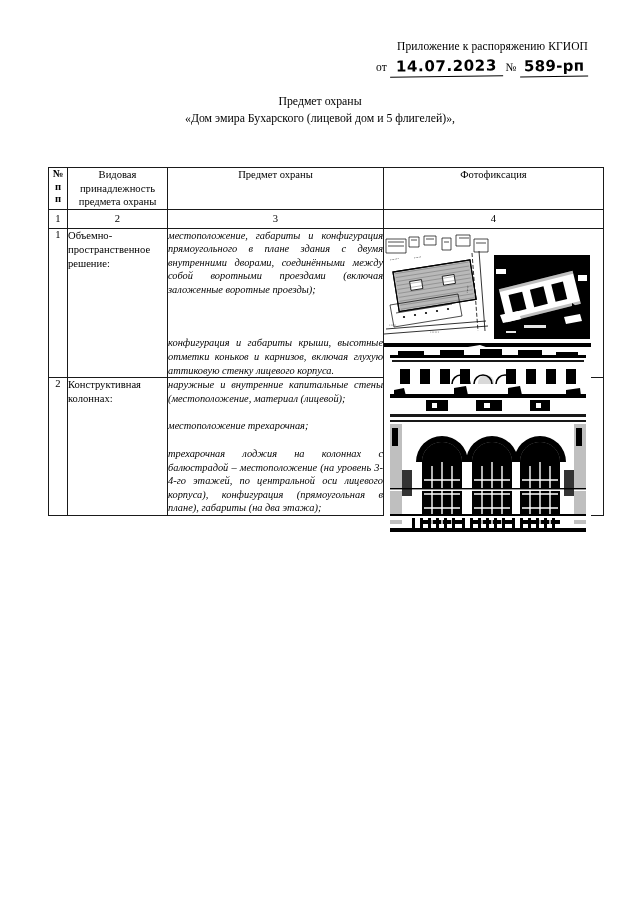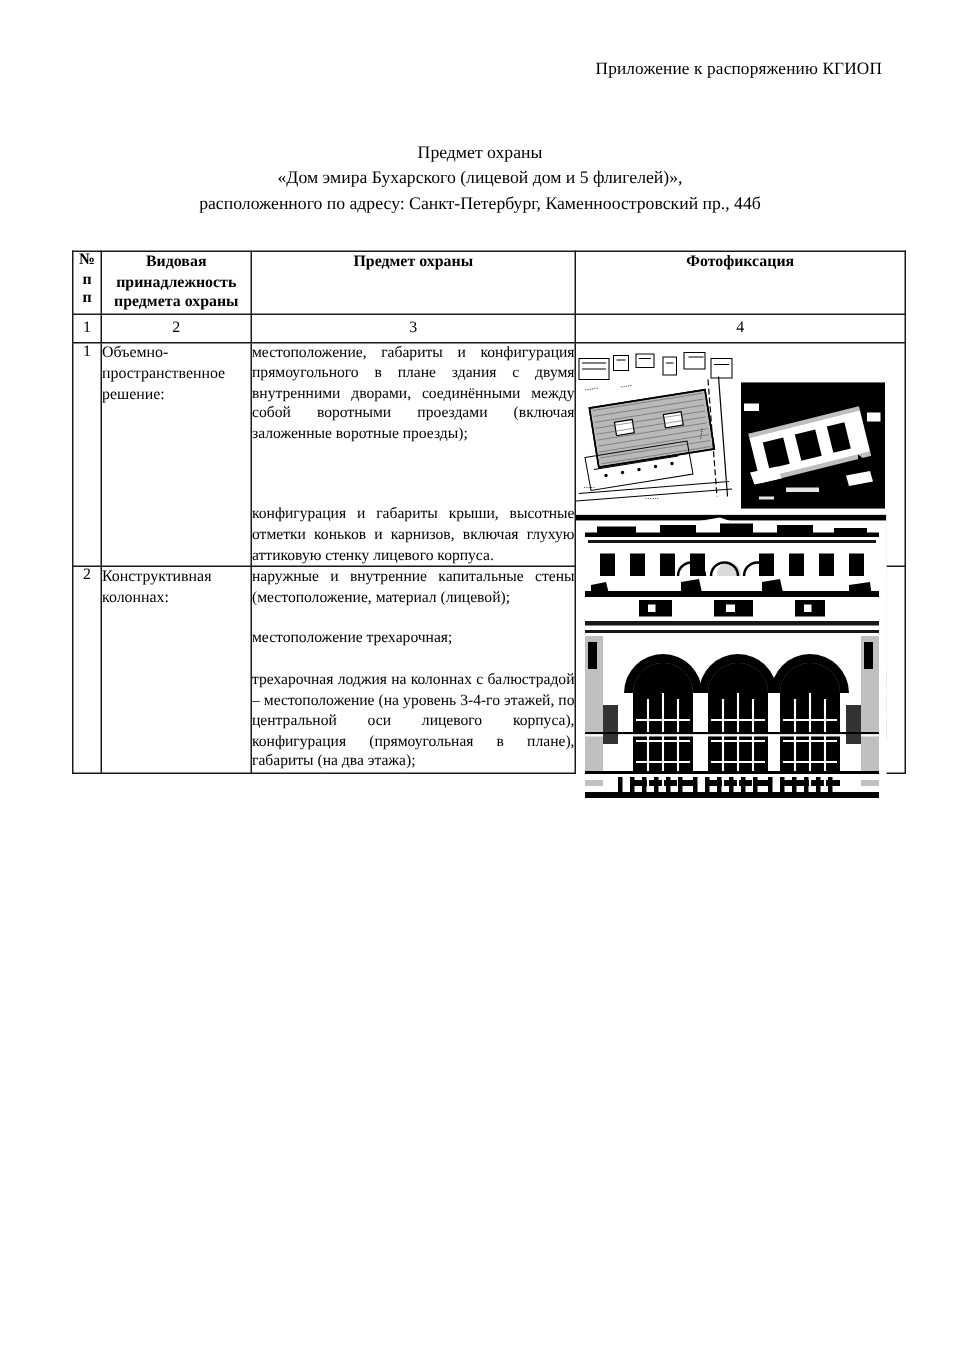--- a/index.html
+++ b/index.html
@@ -93,21 +93,21 @@
   .c-num   { width: 19px; }
   .c-kind  { width: 100px; }
   .c-subj  { width: 216px; }
   .c-photo { width: 220px; }
 
   .head-cell {
     text-align: center;
     font-size: 10.6px;
     line-height: 13.5px;
     padding: 9px 4px 9px 4px;
-    font-weight: bold;
+    font-weight: normal;
     vertical-align: middle;
   }
   .head-num {
     font-size: 10.6px;
     line-height: 12.5px;
     text-align: center;
     padding: 6px 1px;
     vertical-align: top;
   }
   .numrow td {
@@ -133,20 +133,21 @@
   .cell-subj {
     font-size: 10.4px;
     line-height: 13.6px;
     text-align: justify;
     text-align-last: left;
     padding: 7px 7px 7px 8px;
     hyphens: none;
   }
   .cell-subj p {
     margin: 0 0 14px 0;
+    font-style: italic;
   }
   .cell-subj p:last-child { margin-bottom: 0; }
   .cell-subj p.gap-lg { margin-bottom: 40px; }
 
   .cell-photo {
     padding: 6px 5px 6px 6px;
   }
 
   
   .photo-pair {
@@ -166,26 +167,31 @@
 
   .ph-wide  { width: 207px; height: 150px; margin-top: 2px; }
   .ph-front { width: 207px; height: 100px; margin-top: 6px; }
   .ph-arch  { width: 207px; height: 152px; margin-top: 6px; }
 </style>
 </head>
 <body>
 
 <div class="doc-header">
   <div class="header-line1">Приложение к распоряжению КГИОП</div>
+  <div class="header-line2">
+    <span class="lbl-ot">от</span>
+    <span class="hw">14.07.2023</span>
+    <span class="lbl-ot">№</span>
+    <span class="hw-num">589-рп</span>
+  </div>
 </div>
 
 <div class="doc-title">
   <div>Предмет охраны</div>
   <div>«Дом эмира Бухарского (лицевой дом и 5 флигелей)»,</div>
-  <div>расположенного по адресу: Санкт-Петербург, Каменноостровский пр., 44б</div>
 </div>
 
 <table class="tbl">
   <colgroup>
     <col class="c-num">
       <col class="c-kind">
       <col class="c-subj">
       <col class="c-photo">
   </colgroup>
   <thead>

